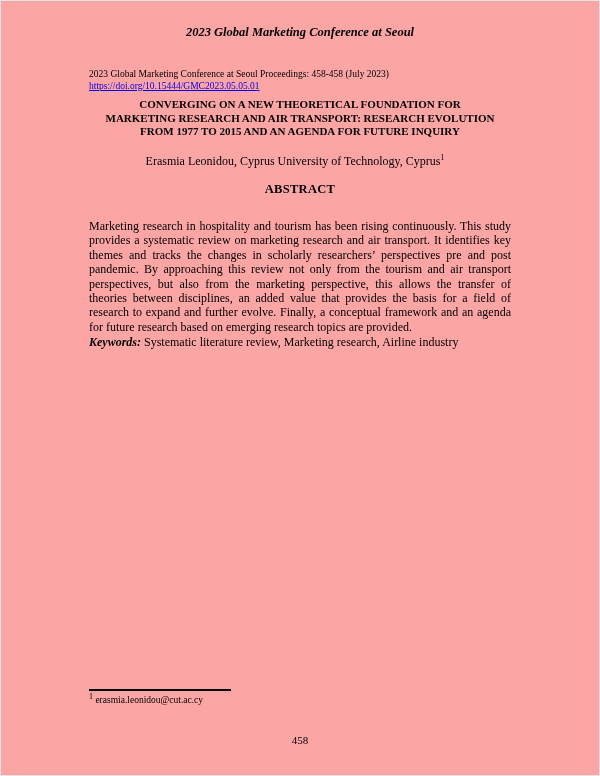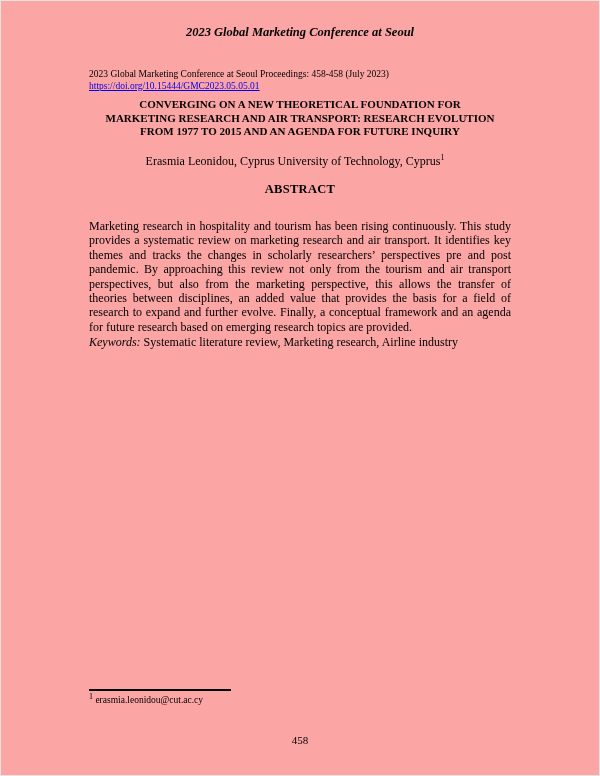--- a/index.html
+++ b/index.html
@@ -81,21 +81,21 @@
     margin-top: 12px;
   }
   .keywords-line {
     position: absolute;
     top: 334px;
     left: 88px;
     right: 88px;
     font-size: 12px;
   }
   .keywords-label {
-    font-weight: normal;
+    font-weight: bold;
     font-style: italic;
   }
   .footnote-rule {
     position: absolute;
     top: 688px;
     left: 88px;
     width: 142px;
     height: 2px;
     background: #000000;
   }

